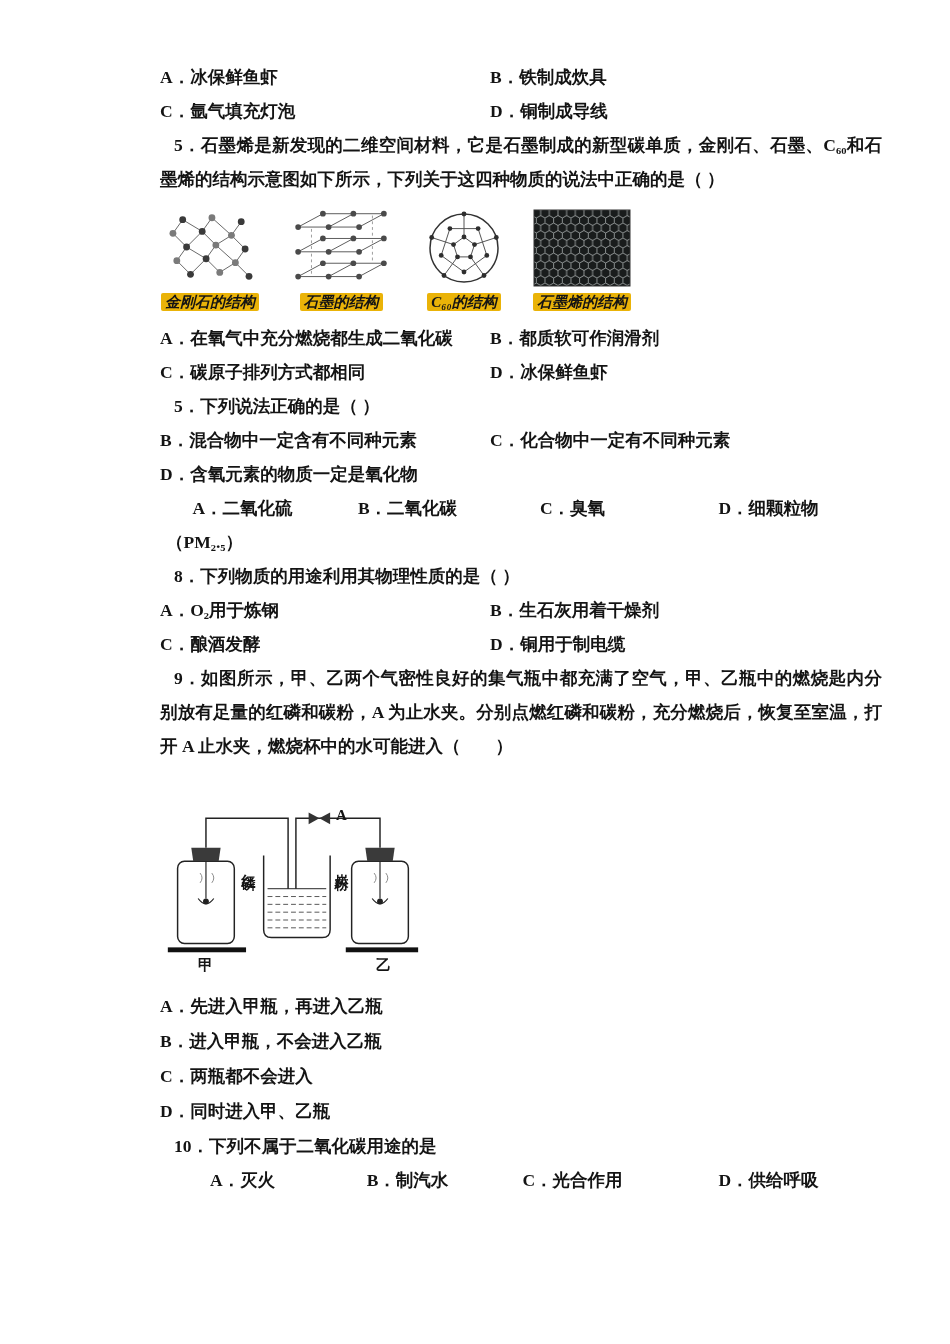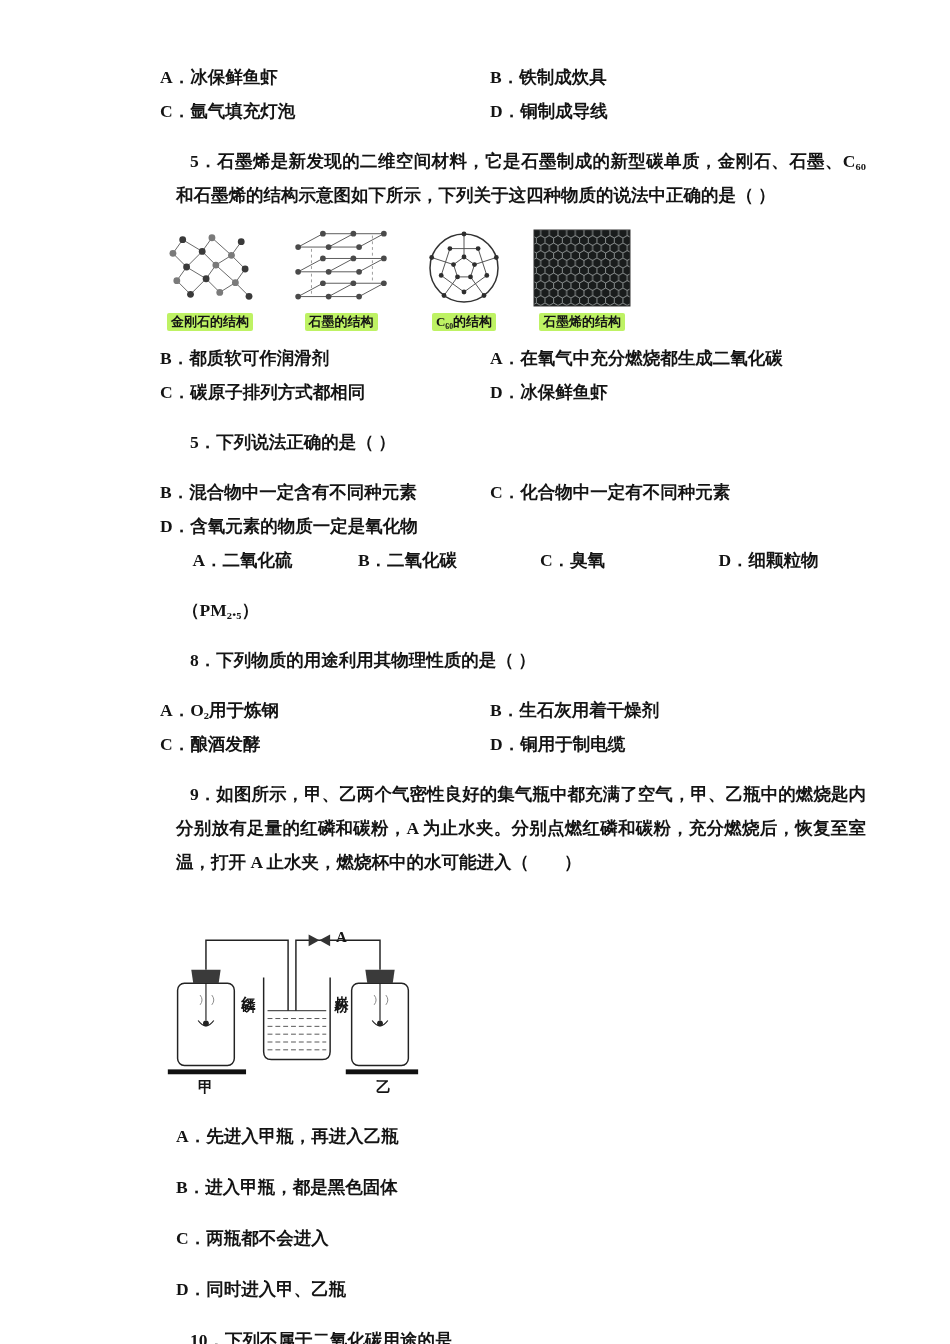--- a/index.html
+++ b/index.html
@@ -3,29 +3,29 @@
 <meta charset="utf-8">
 <style>
   * { box-sizing: border-box; }
   html,body { margin:0; padding:0; }
   body {
     width:950px; height:1344px; background:#ffffff; color:#141414;
     font-family:"Liberation Serif","DejaVu Serif",serif;
     font-weight:600; font-size:17.5px;
   }
   .page { width:950px; height:1344px; padding:60px 68px 0 160px; overflow:hidden; }
-  p { margin:16px; }
+  p { margin:0; }
   .stem { line-height:34px; text-indent:14px; text-align:justify; }
   .line { line-height:35px; }
   .opt-grid2 { display:grid; grid-template-columns:330px 1fr; line-height:34px; }
   .opt-grid4 { display:grid; grid-template-columns:165px 165px 165px 1fr; line-height:34px;text-align:center; }
   .emph { font-weight:900; }
   .figures { display:flex; align-items:flex-end; gap:26px; margin:12px 0 10px; }
   .figure { display:flex; flex-direction:column; align-items:center; gap:5px; }
-  .figure .caption { font-size:13px; line-height:16px; background:#bef264; padding:1px 4px; border-radius:2px; white-space:nowrap; }
+  .figure .caption { font-size:15px; line-height:16px; background:#eab308; padding:1px 4px; border-radius:2px; white-space:nowrap;font-style:italic; }
   .diagram { position:relative; width:264px; height:208px; margin:10px 0 8px; }
   .diagram svg { position:absolute; left:0; top:0; }
   .dlabel { position:absolute; font-size:15px; line-height:17px; }
   .v-label { writing-mode:vertical-rl; letter-spacing:3px; font-size:14px; }
   .pm-line { line-height:34px; text-indent:6px; }
   svg .stroke { stroke:#222; stroke-width:1.5; fill:none; }
 </style>
 </head>
 <body>
 
@@ -186,22 +186,22 @@
           <rect x="2" y="2" width="96" height="76" fill="#191c1c"></rect>
           <rect x="2" y="2" width="96" height="76" fill="url(#hexpat)"></rect>
           <rect x="2" y="2" width="96" height="76" fill="none" stroke="#333" stroke-width="1"></rect>
         </svg>
         <span class="caption">石墨烯的结构</span>
       </div>
 
     </div>
 
     <div class="opt-grid2">
+      <span>A．在氧气中充分燃烧都生成二氧化碳</span>
       <span>B．都质软可作润滑剂</span>
-      <span>A．在氧气中充分燃烧都生成二氧化碳</span>
       <span>C．碳原子排列方式都相同</span>
       <span>D．冰保鲜鱼虾</span>
     </div>
   </div>
 
   <div>
     <p class="stem">5．下列说法正确的是（ ）</p>
     <div class="opt-grid2">
       <span>B．混合物中一定含有不同种元素</span>
       <span>C．化合物中一定有不同种元素</span>
@@ -281,21 +281,21 @@
         </g>
       </svg>
       <span class="dlabel" style="left:176px; top:34px;">A</span>
       <span class="dlabel v-label" style="left:80px; top:90px;">红磷</span>
       <span class="dlabel v-label" style="left:173px; top:90px;">炭粉</span>
       <span class="dlabel" style="left:38px; top:184px;">甲</span>
       <span class="dlabel" style="left:216px; top:184px;">乙</span>
     </div>
 
     <p class="line">A．先进入甲瓶，再进入乙瓶</p>
-    <p class="line">B．进入甲瓶，都是黑色固体</p>
+    <p class="line">B．进入甲瓶，不会进入乙瓶</p>
     <p class="line">C．两瓶都不会进入</p>
     <p class="line">D．同时进入甲、乙瓶</p>
   </div>
 
   <div>
     <p class="stem"><span>10．下列</span><span class="emph">不属于</span><span>二氧化碳用途的是</span></p>
     <div class="opt-grid4">
       <span>A．灭火</span>
       <span>B．制汽水</span>
       <span>C．光合作用</span>

